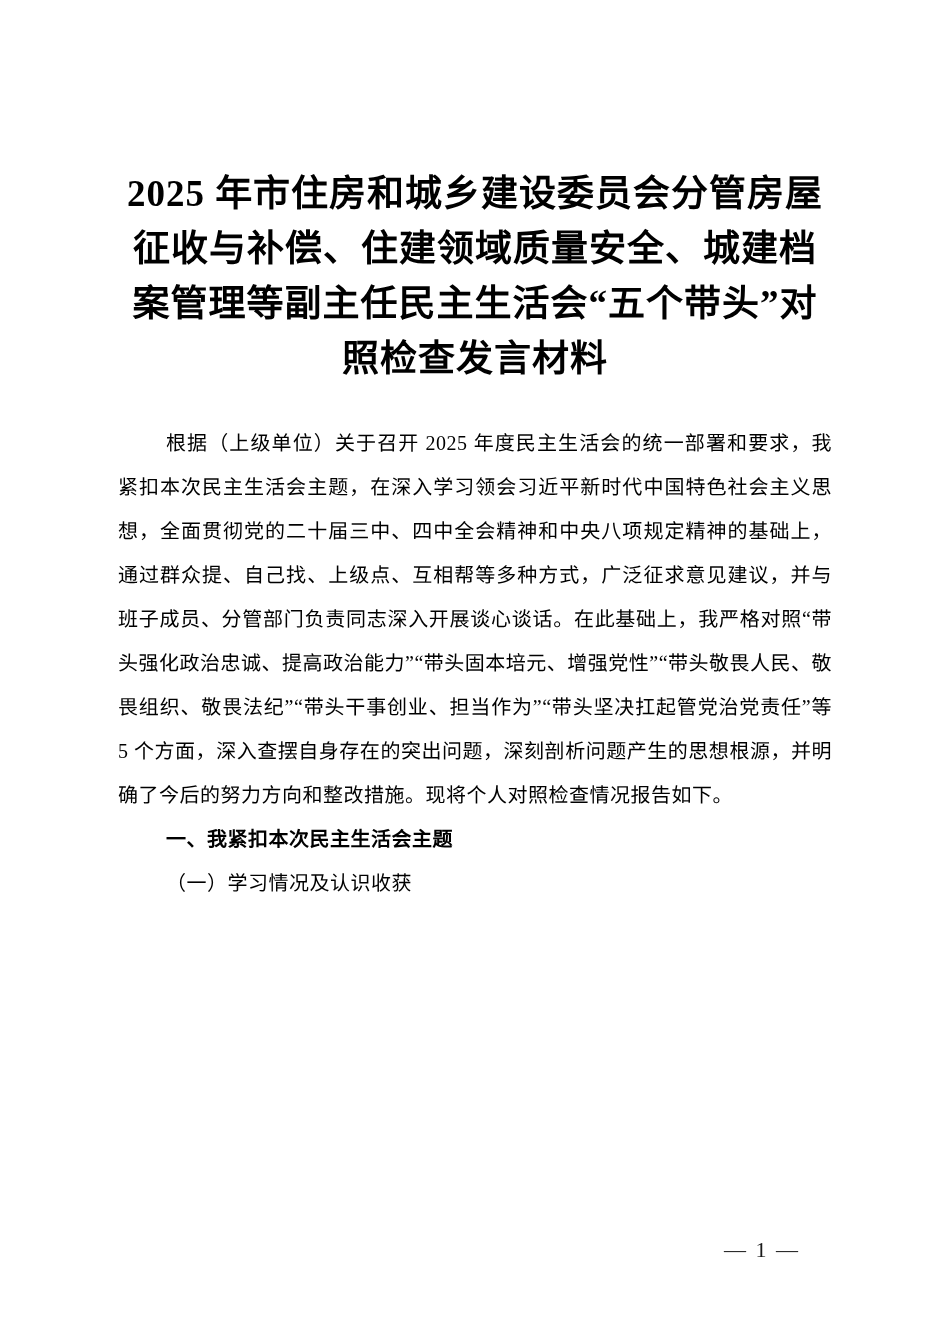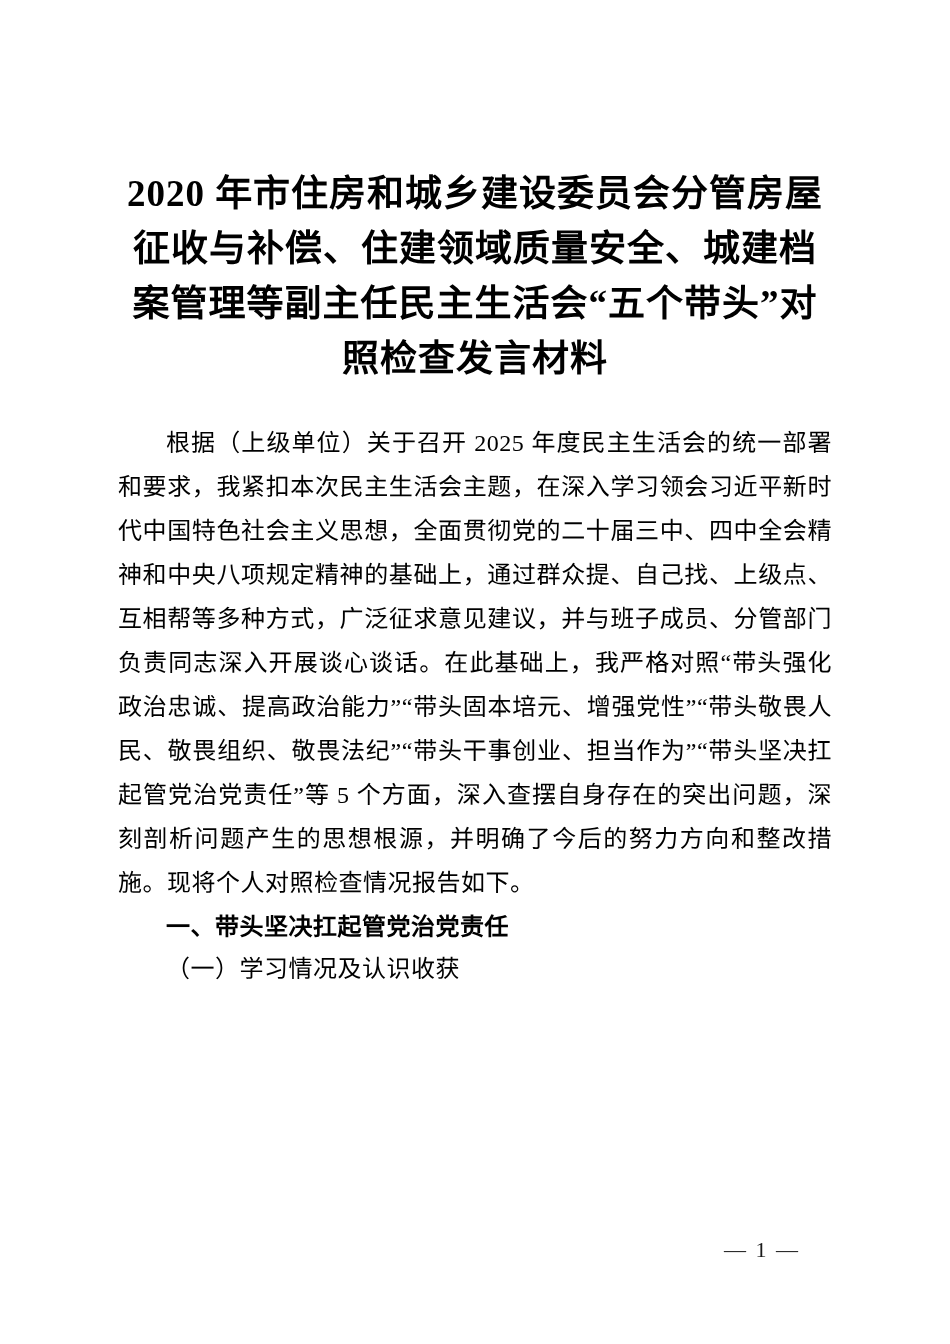--- a/index.html
+++ b/index.html
@@ -23,61 +23,61 @@
     font-family: "Liberation Serif", serif;
     font-weight: 700;
     font-size: 37px;
     line-height: 55px;
     letter-spacing: 1px;
     text-align: center;
     color: #000000;
   }
   .para {
     margin: 0;
-    font-size: 24px;
+    font-size: 20px;
     line-height: 44px;
     letter-spacing: 0.5px;
     text-align: justify;
     text-indent: 48px;
     color: #000000;
   }
   .para.body-text {
     font-family: "Liberation Serif", serif; 
   }
   .para.heading1 {
     font-family: "Liberation Sans", sans-serif; 
     font-weight: 700;
     text-align: left;
   }
   .para.heading2 {
-    font-family: Liberation Mono, monospace; 
+    font-family: Liberation Serif, serif; 
     font-weight: 400;
     text-align: left;
   }
   .footer-page-number {
     position: absolute;
     top: 1238px;
     right: 150px;
     font-family: "Liberation Serif", serif;
     font-size: 22px;
     line-height: 24px;
     letter-spacing: 2px;
     color: #1a1a1a;
     white-space: nowrap;
   }
 </style>
 </head>
 <body>
 
 <div class="page">
   <div class="content">
-    <h1 class="doc-title">2020 年市住房和城乡建设委员会分管房屋征收与补偿、住建领域质量安全、城建档案管理等副主任民主生活会“五个带头”对照检查发言材料</h1>
+    <h1 class="doc-title">2025 年市住房和城乡建设委员会分管房屋征收与补偿、住建领域质量安全、城建档案管理等副主任民主生活会“五个带头”对照检查发言材料</h1>
 
     <p class="para body-text">根据（上级单位）关于召开 2025 年度民主生活会的统一部署和要求，我紧扣本次民主生活会主题，在深入学习领会习近平新时代中国特色社会主义思想，全面贯彻党的二十届三中、四中全会精神和中央八项规定精神的基础上，通过群众提、自己找、上级点、互相帮等多种方式，广泛征求意见建议，并与班子成员、分管部门负责同志深入开展谈心谈话。在此基础上，我严格对照“带头强化政治忠诚、提高政治能力”“带头固本培元、增强党性”“带头敬畏人民、敬畏组织、敬畏法纪”“带头干事创业、担当作为”“带头坚决扛起管党治党责任”等 5 个方面，深入查摆自身存在的突出问题，深刻剖析问题产生的思想根源，并明确了今后的努力方向和整改措施。现将个人对照检查情况报告如下。</p>
 
-    <p class="para heading1">一、带头坚决扛起管党治党责任</p>
+    <p class="para heading1">一、我紧扣本次民主生活会主题</p>
 
     <p class="para heading2">（一）学习情况及认识收获</p>
 
   </div>
 
   <div class="footer-page-number">— 1 —</div>
 </div>
 
 </body></html>

